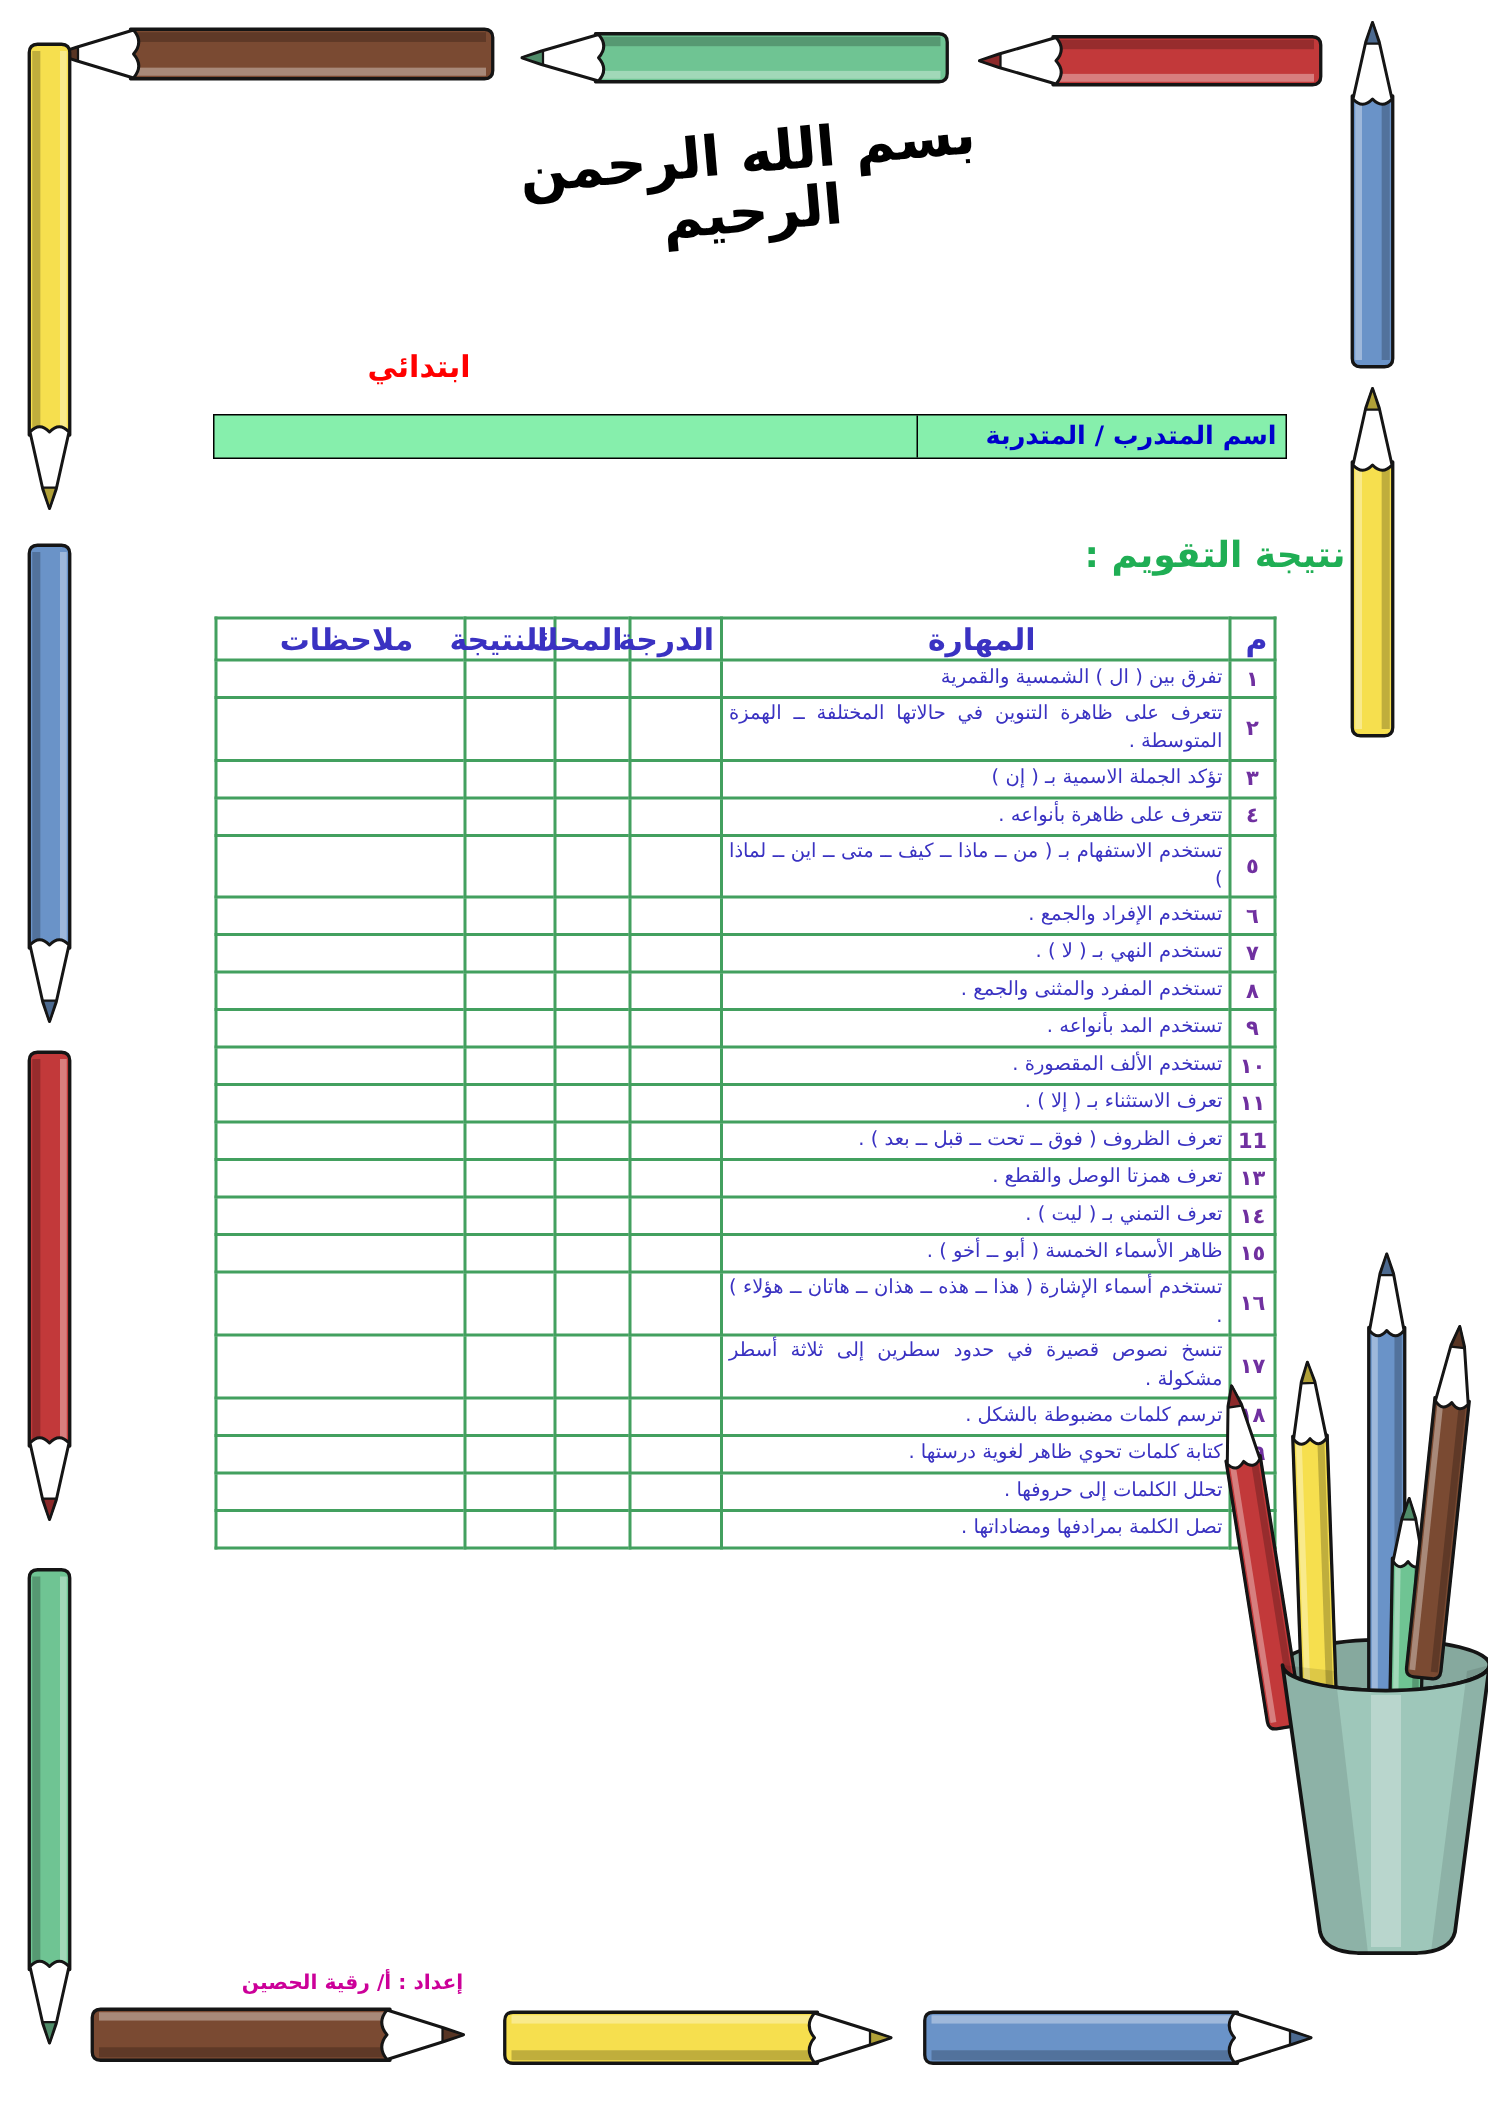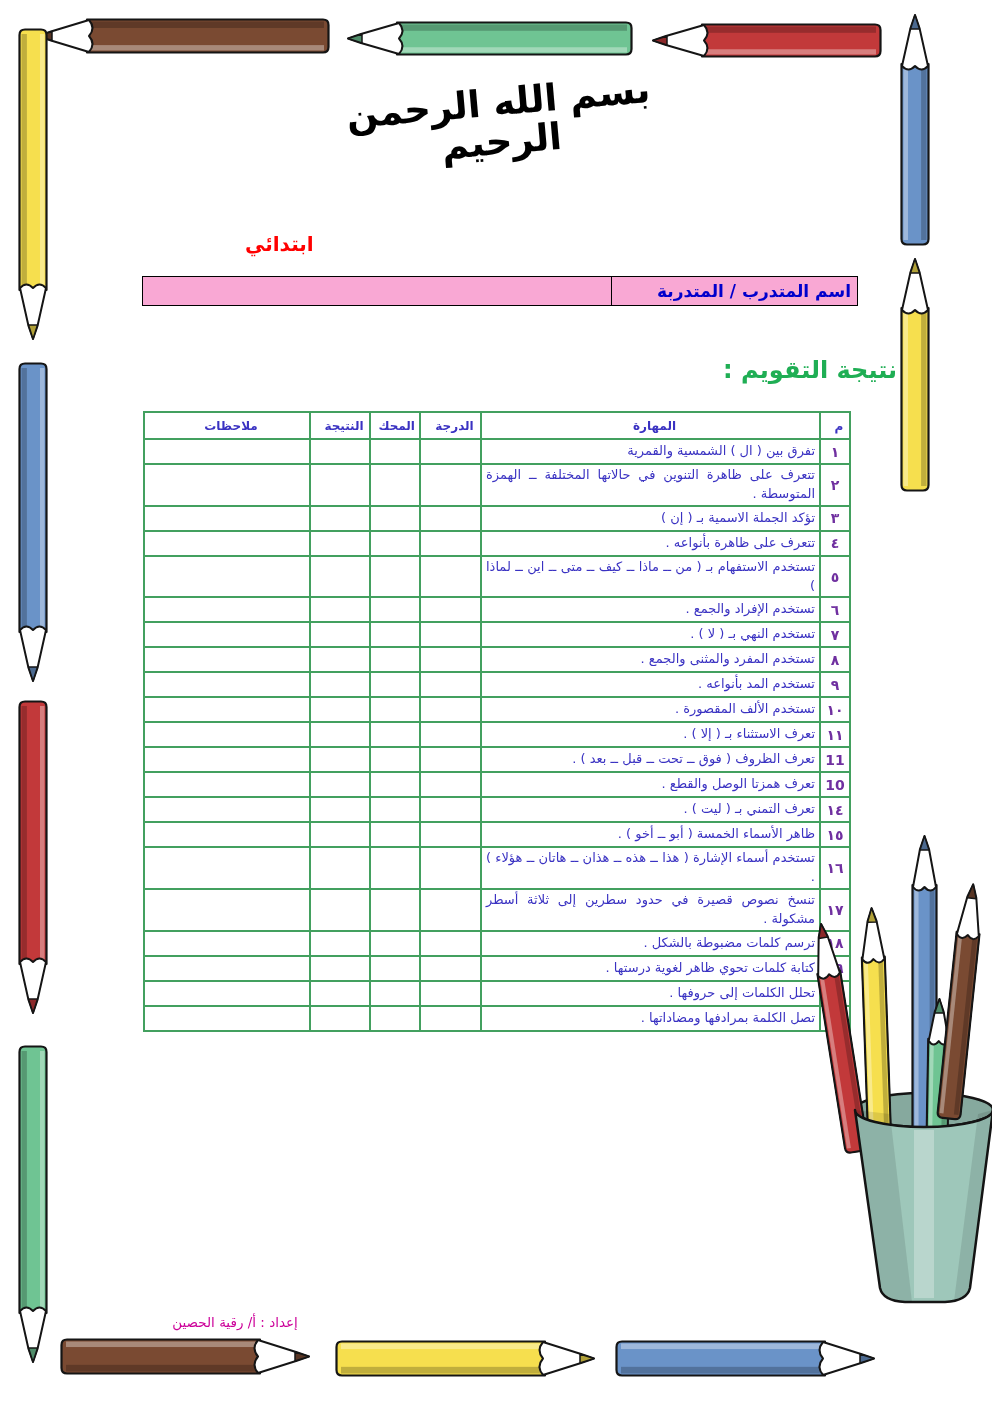--- a/index.html
+++ b/index.html
@@ -26,21 +26,21 @@
   .title-block{
     position:absolute;left:245px;top:212px;width:472px;direction:rtl;
     color:var(--title-red,#f00);font-weight:bold;font-size:20px;line-height:25px;
   }
   .title-line1{display:block;text-align:center;}
   .title-line2{display:block;text-align:left;margin-top:20px;}
 
   .name-box{
     position:absolute;left:142px;top:276px;width:716px;height:30px;
     border:1.6px solid #000;display:flex;direction:rtl;box-sizing:border-box;
-    background:#f9a8d4;
+    background:#86efac;
   }
   .name-label{
     width:246px;box-sizing:border-box;border-left:1.6px solid #000;
     color:var(--name-label-blue,#00c);font-weight:bold;font-size:17px;
     display:flex;align-items:center;padding:0 6px;
   }
   .name-input{flex:1;}
 
   .section-heading{
     position:absolute;right:95px;top:356px;direction:rtl;
@@ -50,33 +50,33 @@
   table.eval{
     position:absolute;left:143px;top:411px;width:706px;
     border-collapse:collapse;direction:rtl;table-layout:fixed;
     background:#fff;
   }
   table.eval td,table.eval th{
     border:2px solid var(--table-border-green,#43a05f);
     padding:1px 4px;box-sizing:border-box;vertical-align:middle;
   }
   table.eval th{
-    color:var(--header-text-blue,#3a32c2);font-size:12px;font-weight:bold;
+    color:var(--header-text-blue,#3a32c2);font-size:20px;font-weight:bold;
     height:27px;padding-left:12px;
   }
   table.eval td{height:25px;}
   .c-num{color:var(--row-number-purple,#7030a0);font-weight:bold;font-size:14px;text-align:center;}
   .c-skill{
     color:var(--skill-text-blue,#3a32c2);font-weight:normal;font-size:13px;
     text-align:justify;line-height:1.45;
   }
 
   .credit{
     position:absolute;left:150px;top:1314px;width:170px;z-index:6;direction:rtl;
-    color:var(--credit-magenta,#c09);font-weight:normal;font-size:13.5px;text-align:center;
+    color:var(--credit-magenta,#c09);font-weight:bold;font-size:13.5px;text-align:center;
   }
 </style>
 </head>
 <body>
 
 <div class="layer" id="deco-layer">
     <div class="deco" style="left: 35px; top: 18px;"><svg width="295" height="36" viewBox="0 0 295 36">
         <g transform="rotate(180 147.5 18)">
     <path d="M7,1.5 H243 V34.5 H7 Q1.5,34.5 1.5,29 V7 Q1.5,1.5 7,1.5 Z" fill="#7a4a32" stroke="#151515" stroke-width="2.2" stroke-linejoin="round"></path>
     <rect x="6" y="3.5" width="233" height="5.3999999999999995" fill="rgba(255,255,255,0.35)"></rect>
@@ -381,21 +381,21 @@
   </tr>
         <tr>
     <td class="c-num">11</td>
     <td class="c-skill">تعرف الظروف ( فوق ــ تحت ــ قبل ــ بعد ) .</td>
     <td class="c-grade"></td>
     <td class="c-crit"></td>
     <td class="c-res"></td>
     <td class="c-notes"></td>
   </tr>
         <tr>
-    <td class="c-num">10</td>
+    <td class="c-num">١٣</td>
     <td class="c-skill">تعرف همزتا الوصل والقطع .</td>
     <td class="c-grade"></td>
     <td class="c-crit"></td>
     <td class="c-res"></td>
     <td class="c-notes"></td>
   </tr>
         <tr>
     <td class="c-num">١٤</td>
     <td class="c-skill">تعرف التمني بـ ( ليت ) .</td>
     <td class="c-grade"></td>

